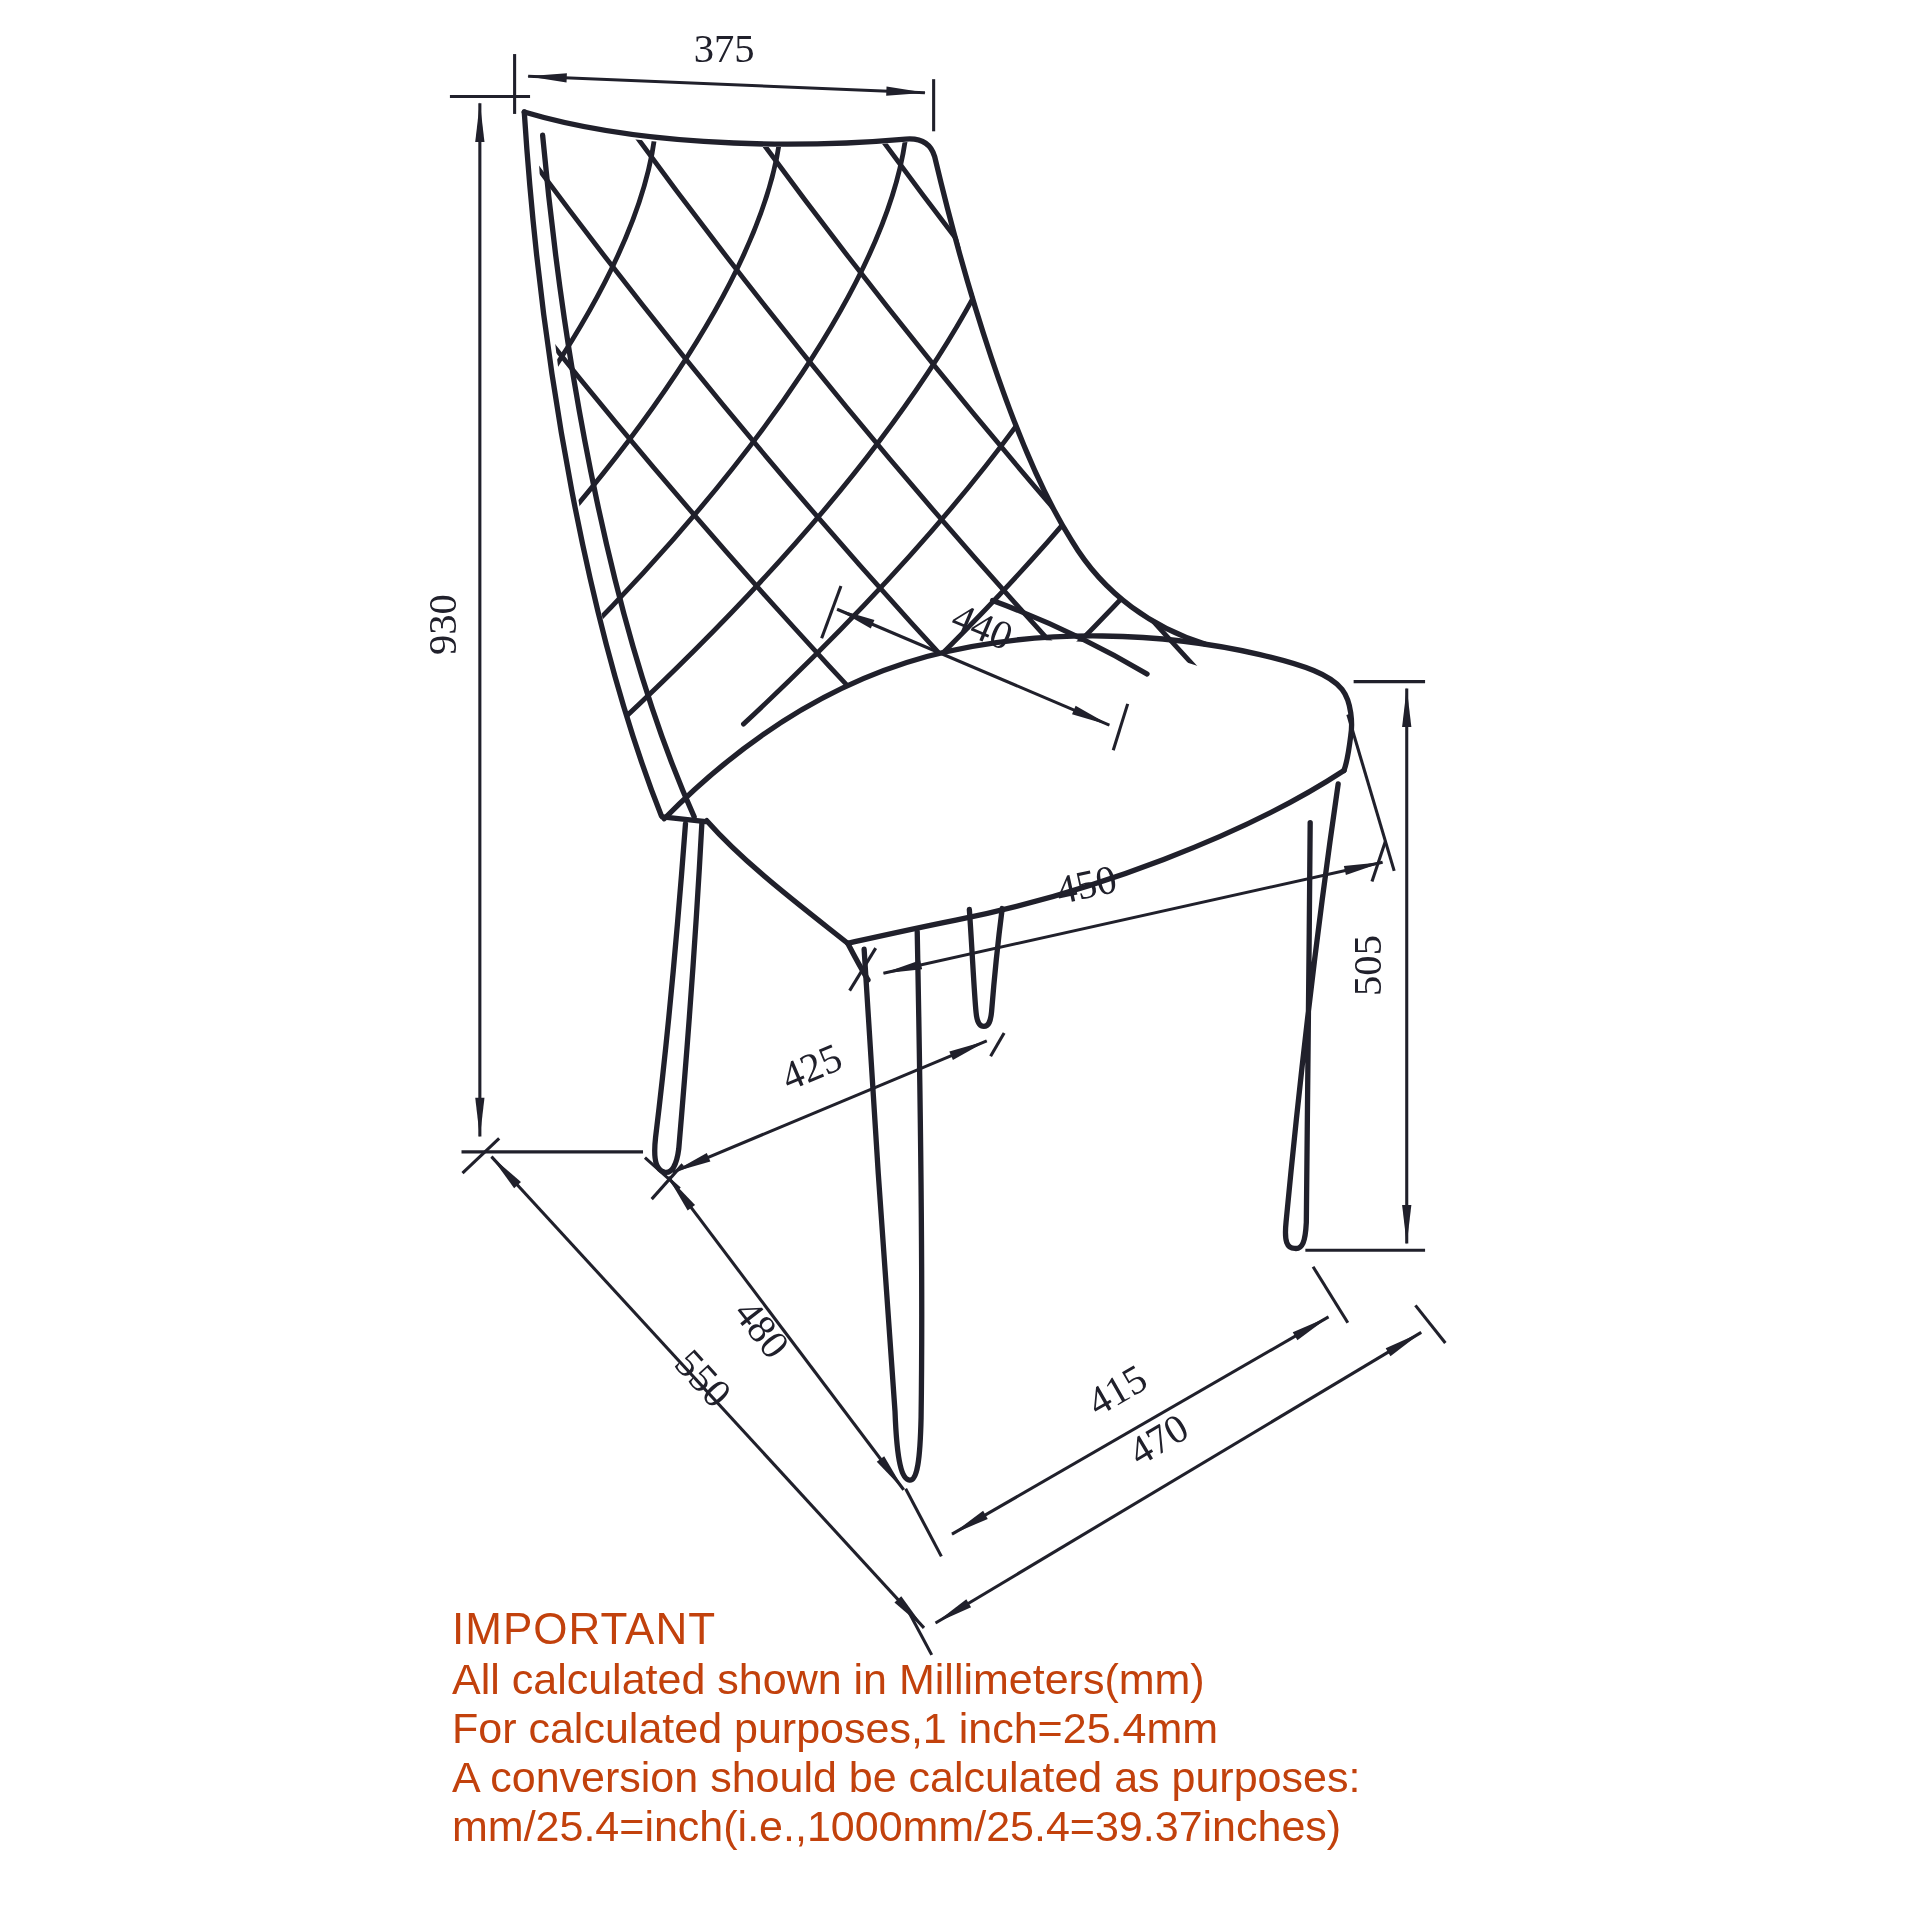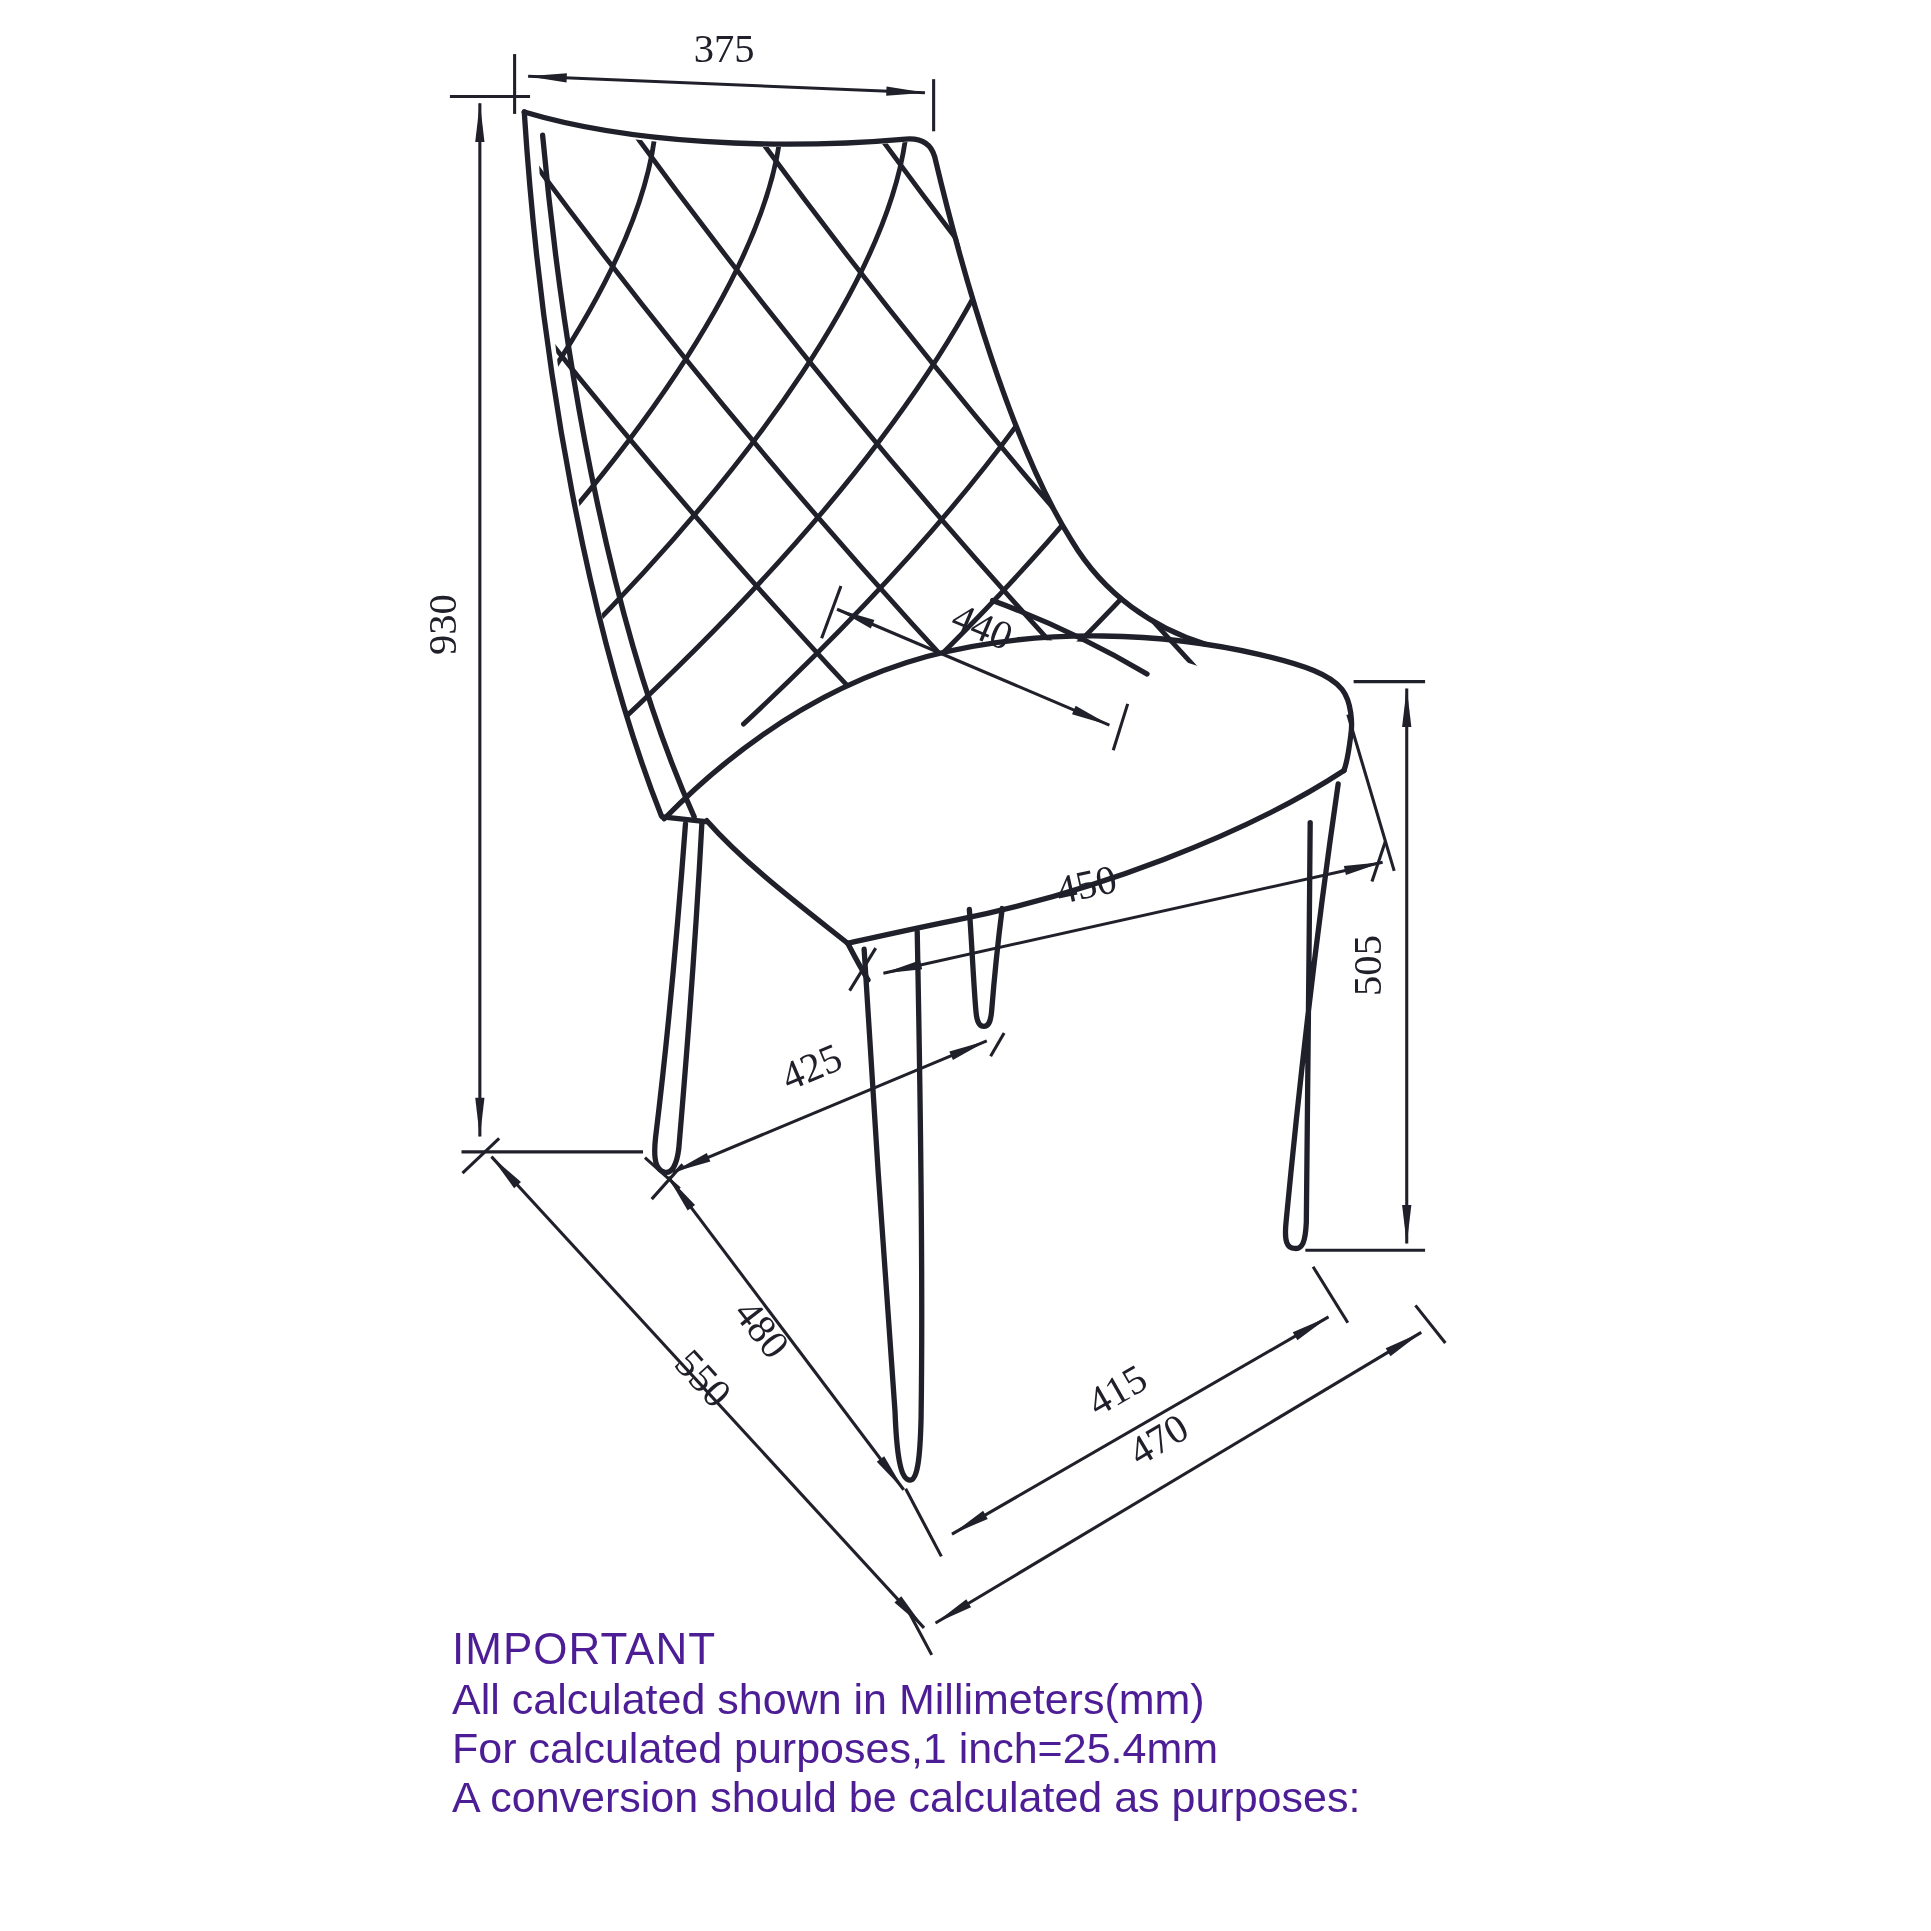--- a/index.html
+++ b/index.html
@@ -46,23 +46,22 @@
   .dim-text {
     fill: #20202b;
     font-family: "Liberation Serif", "DejaVu Serif", serif;
     font-size: 42px;
     text-anchor: middle;
   }
   .notes {
     position: absolute;
     left: 452px;
     top: 1603px;
-    color: #4c1d95;
+    color: #c2410c;
     width: 966px;
-    margin-top: 20px;
   }
   .notes-heading {
     font-size: 44px;
     line-height: 52px;
     font-weight: 400;
     letter-spacing: 1px;
   }
   .note-line {
     font-size: 43px;
     line-height: 49px;
@@ -213,16 +212,17 @@
       </g>
 
     </g>
   </svg>
 
   <div class="notes">
     <div class="notes-heading">IMPORTANT</div>
     <div class="note-line">All calculated shown in Millimeters(mm)</div>
     <div class="note-line">For calculated purposes,1 inch=25.4mm</div>
     <div class="note-line">A conversion should be calculated as purposes:</div>
+    <div class="note-line">mm/25.4=inch(i.e.,1000mm/25.4=39.37inches)</div>
   </div>
 
 </div>
 
 
 </body></html>

